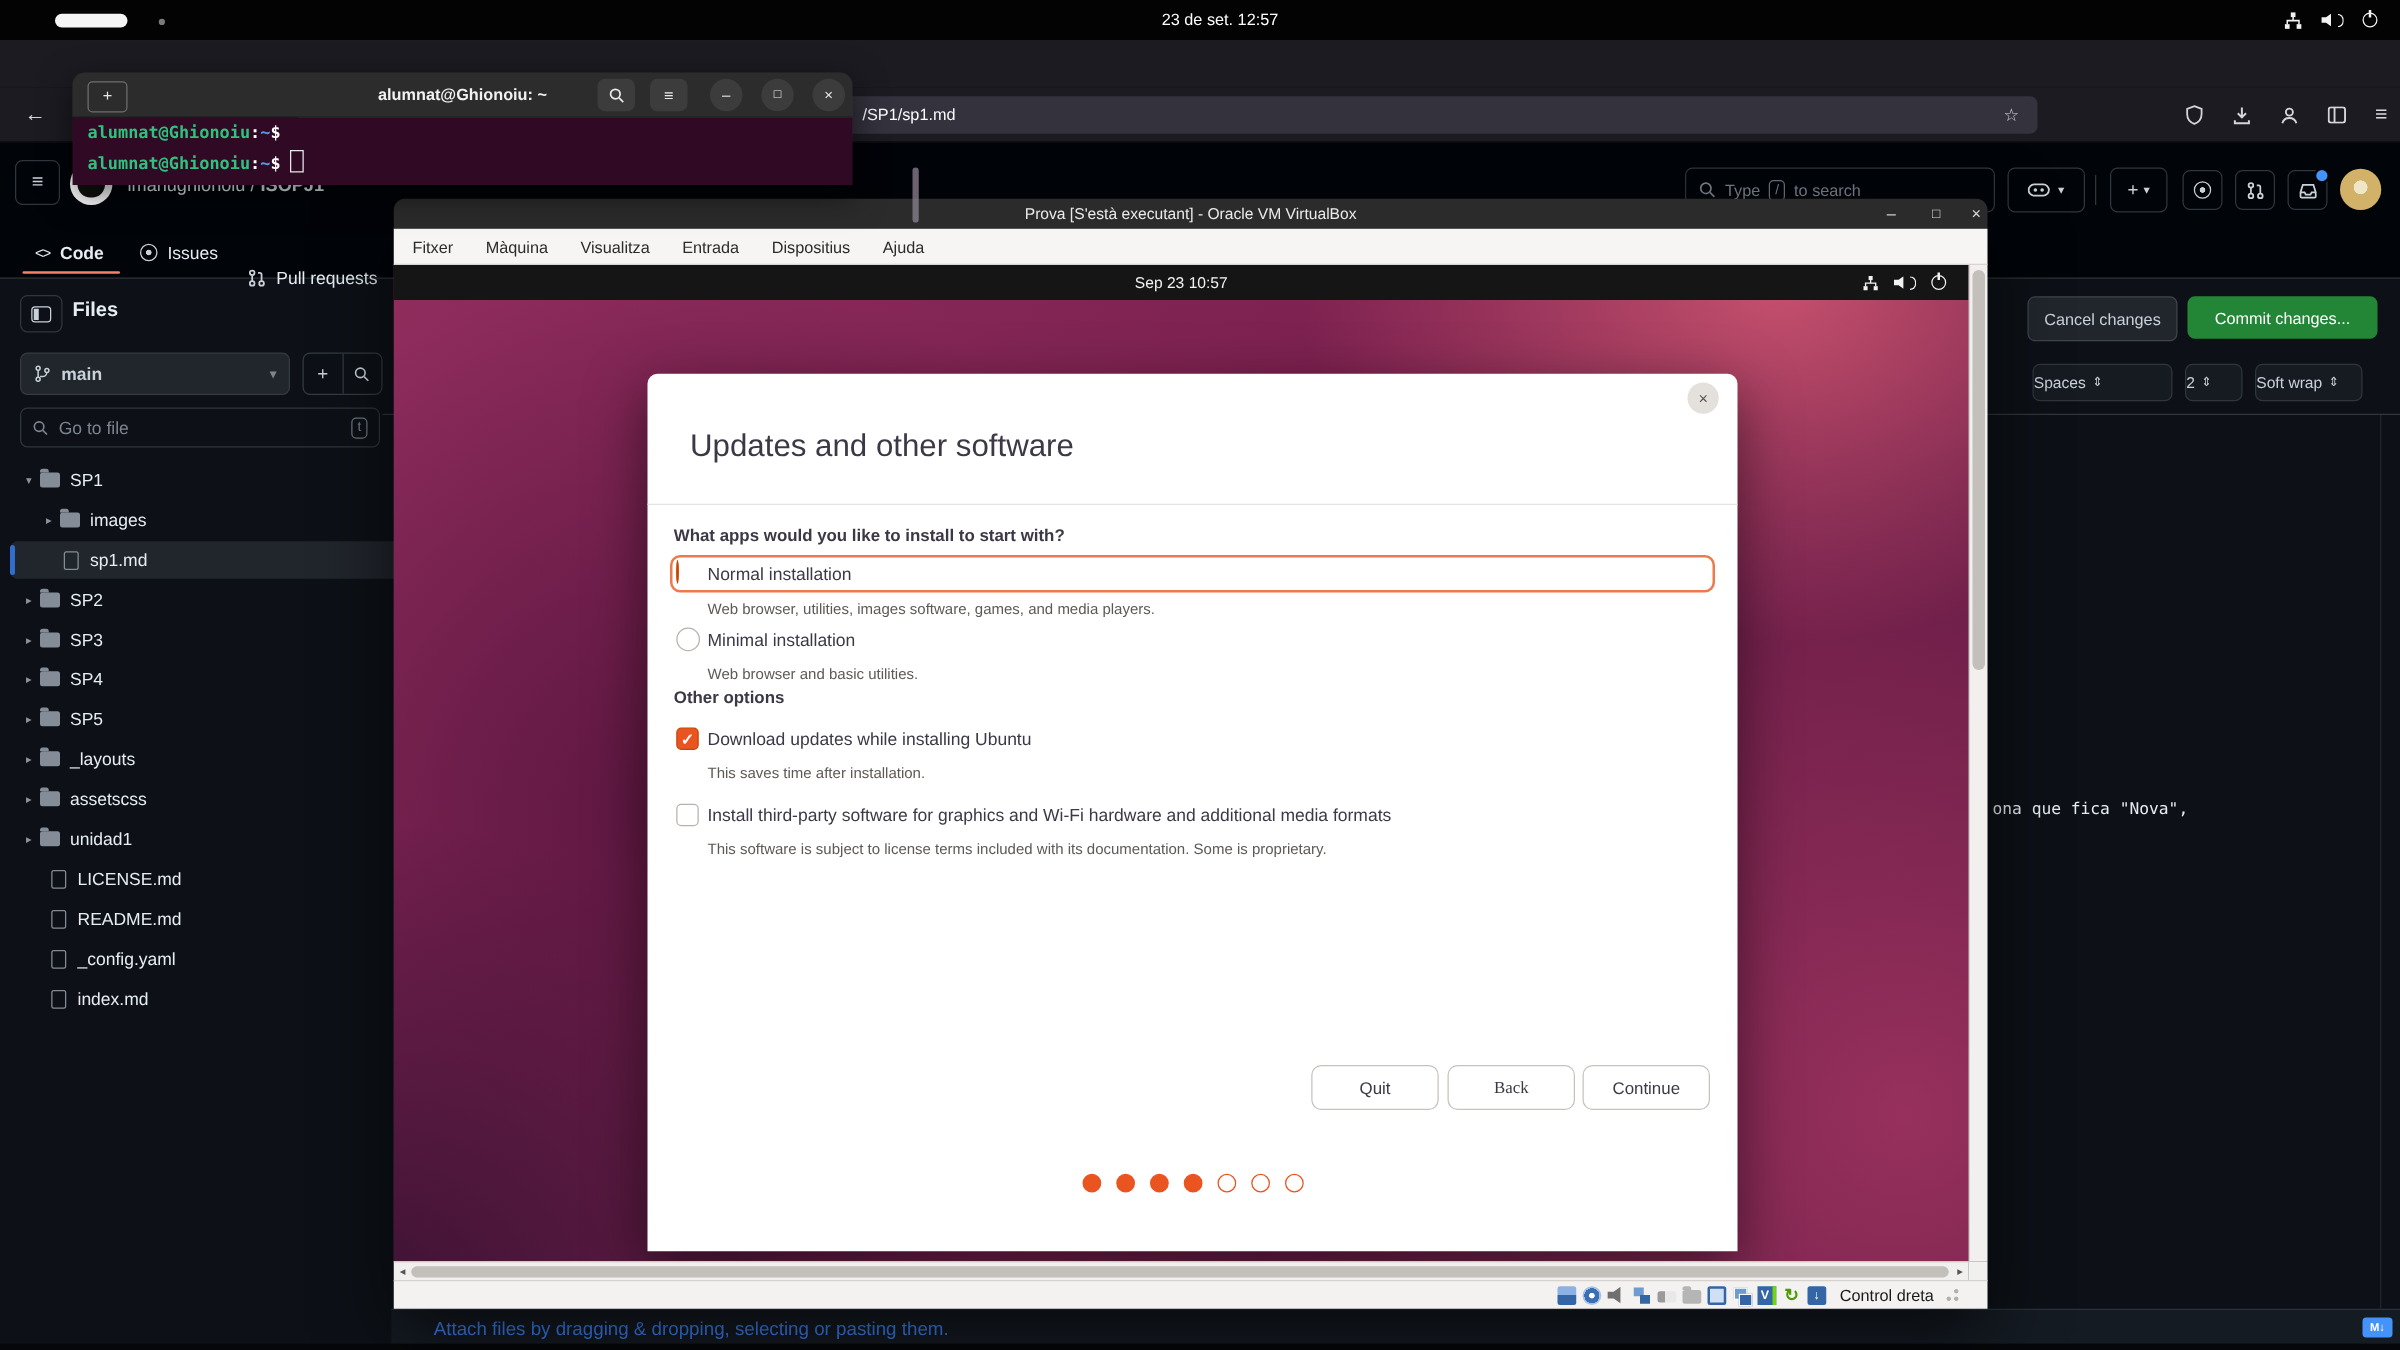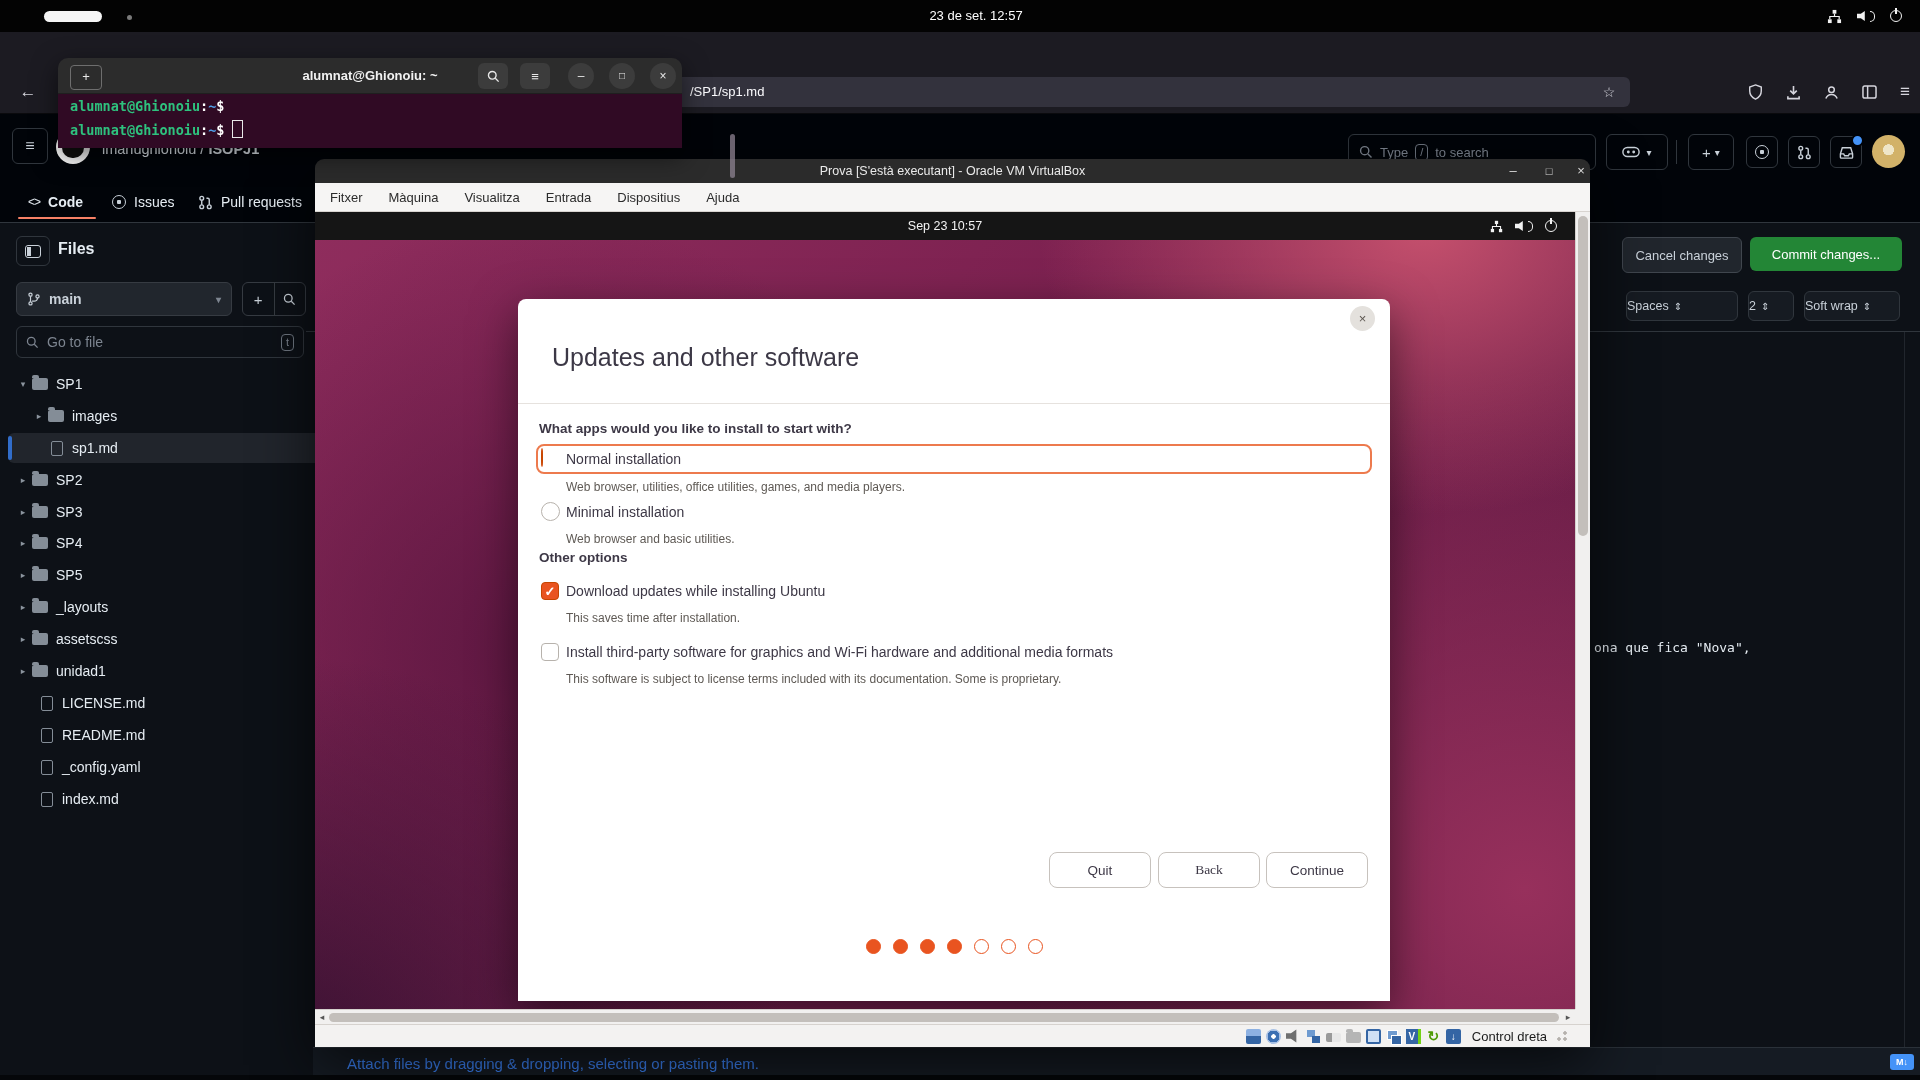--- a/index.html
+++ b/index.html
@@ -229,21 +229,21 @@
     <div class="abs avatar"></div>
 
     <div class="abs gh-nav-item" style="left:28px;">
         <span style="font-size:12px;letter-spacing:-1px;color:#e6edf3;">&lt;&gt;</span>
         <b>Code</b>
       </div>
     <div class="abs gh-nav-item" style="left:112px;">
         <span class="ringicon"></span>
         <span>Issues</span>
       </div>
-    <div class="abs gh-nav-item" style="left:198px;">
+    <div class="abs gh-nav-item" style="left:198px;margin-top:20px;">
       <svg class="ic" width="15" height="15" viewBox="0 0 16 16">
           <circle cx="4" cy="3.5" r="2" fill="none" stroke="#c9d1d9" stroke-width="1.5"></circle>
           <circle cx="4" cy="12.5" r="2" fill="none" stroke="#c9d1d9" stroke-width="1.5"></circle>
           <circle cx="12" cy="12.5" r="2" fill="none" stroke="#c9d1d9" stroke-width="1.5"></circle>
           <line x1="4" y1="5.5" x2="4" y2="10.5" stroke="#c9d1d9" stroke-width="1.5"></line>
           <path d="M9 3.5h1.5A1.5 1.5 0 0 1 12 5v5.5" fill="none" stroke="#c9d1d9" stroke-width="1.5"></path>
         </svg>
       <span>Pull requests</span>
     </div>
     <div class="abs code-underline"></div>
@@ -252,21 +252,21 @@
     <div class="abs commitbtn">Commit changes...</div>
 
     <div class="abs chip" style="left:1626px;width:112px;">
         <span>Spaces</span>
         <span style="font-size:10px">⇕</span>
       </div>
     <div class="abs chip" style="left:1748px;width:46px;">
         <span>2</span>
         <span style="font-size:10px">⇕</span>
       </div>
-    <div class="abs chip" style="left:1804px;width:96px;">
+    <div class="abs chip" style="left:1804px;width:86px;">
         <span>Soft wrap</span>
         <span style="font-size:10px">⇕</span>
       </div>
     <div class="abs toolbar-line"></div>
 
     <div class="abs editor-frag">ona que fica "Nova",</div>
     <div class="abs editor-vline"></div>
 
     <div class="abs btn-ol sb-filesbtn">
         <span class="panelglyph"></span>
@@ -414,21 +414,21 @@
       <div class="abs dlg">
         <div class="abs dlg-close">×</div>
         <div class="abs dlg-h1">Updates and other software</div>
         <div class="abs dlg-div"></div>
 
         <div class="abs dlg-q">What apps would you like to install to start with?</div>
 
         <div class="abs focusbox"></div>
         <span class="abs radio on" style="left:23px;top:150px;"></span>
         <span class="abs optlabel" style="left:48px;top:152px;">Normal installation</span>
-        <span class="abs optdesc" style="left:48px;top:181px;">Web browser, utilities, office utilities, games, and media players.</span>
+        <span class="abs optdesc" style="left:48px;top:181px;">Web browser, utilities, images software, games, and media players.</span>
 
         <span class="abs radio off" style="left:23px;top:203px;"></span>
         <span class="abs optlabel" style="left:48px;top:205px;">Minimal installation</span>
         <span class="abs optdesc" style="left:48px;top:233px;">Web browser and basic utilities.</span>
 
         <span class="abs dlg-q" style="top:251px;">Other options</span>
 
         <span class="abs cb on" style="left:23px;top:283px;">✓</span>
         <span class="abs optlabel" style="left:48px;top:284px;">Download updates while installing Ubuntu</span>
         <span class="abs optdesc" style="left:48px;top:312px;">This saves time after installation.</span>

